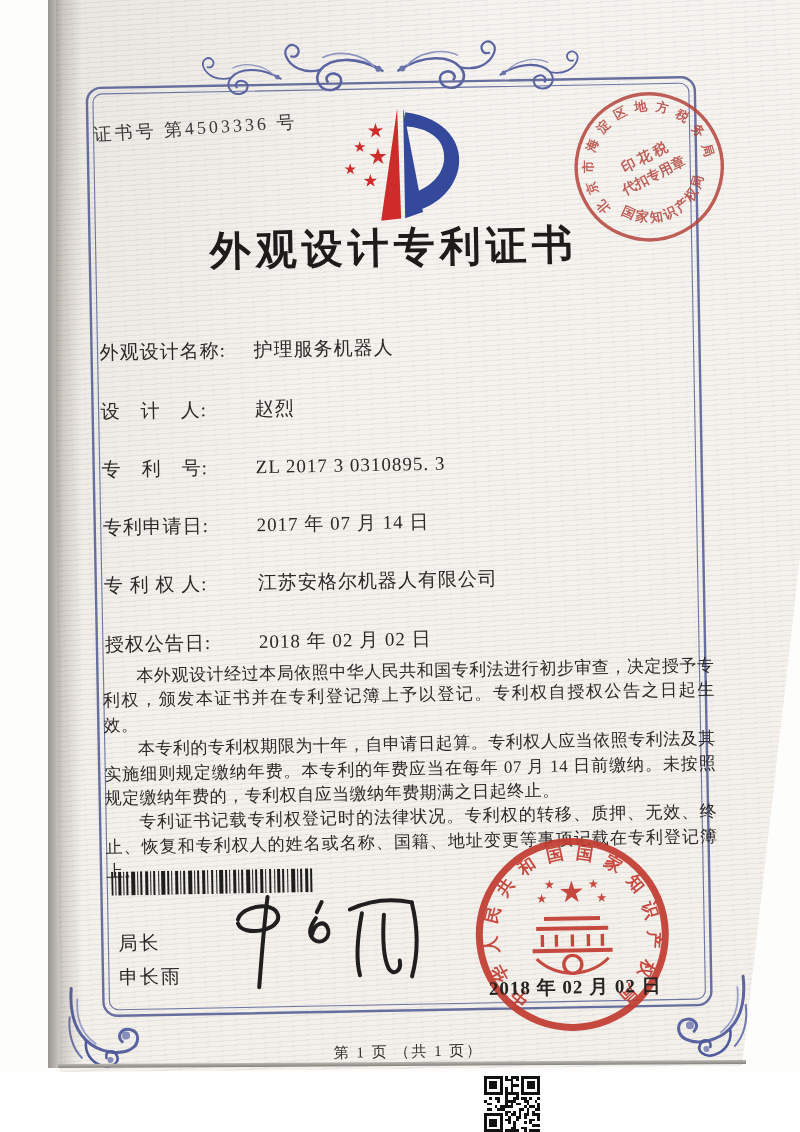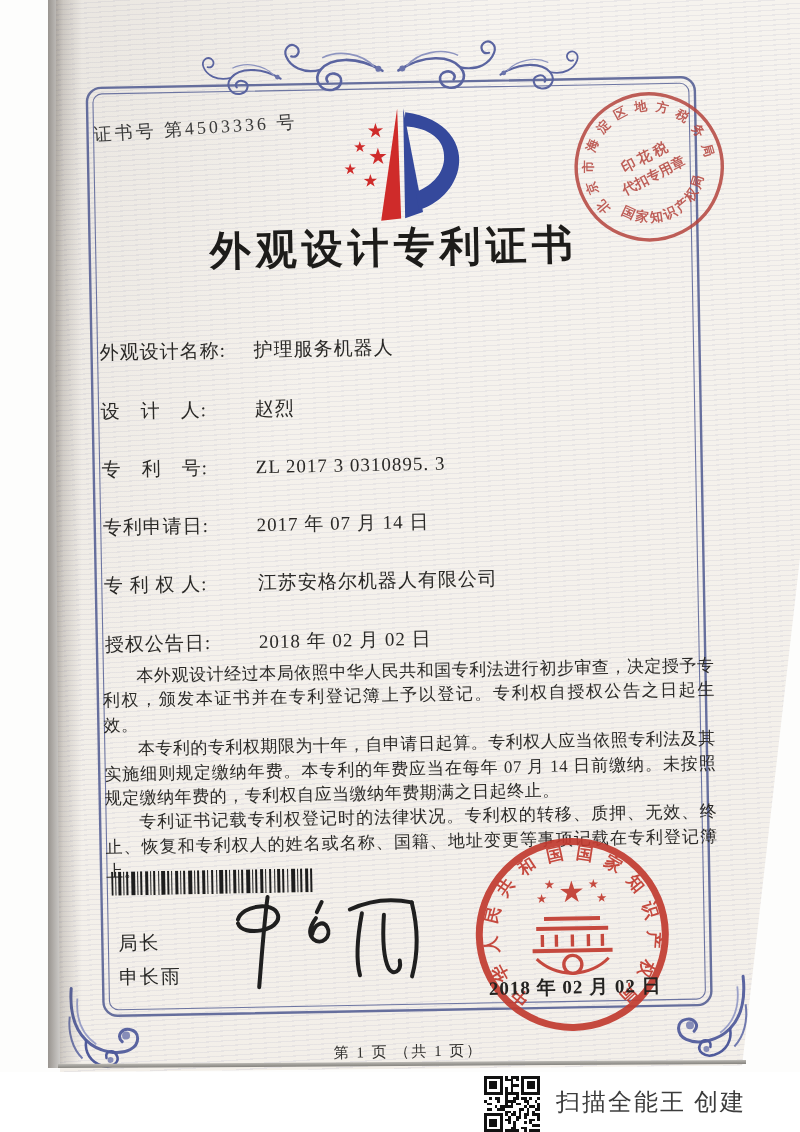--- a/index.html
+++ b/index.html
@@ -409,14 +409,13 @@
       <rect x="0" y="0" width="7" height="7" fill="#111"></rect>
       <rect x="1" y="1" width="5" height="5" fill="#fff"></rect>
       <rect x="2" y="2" width="3" height="3" fill="#111"></rect>
       <rect x="14" y="0" width="7" height="7" fill="#111"></rect>
       <rect x="15" y="1" width="5" height="5" fill="#fff"></rect>
       <rect x="16" y="2" width="3" height="3" fill="#111"></rect>
       <rect x="0" y="14" width="7" height="7" fill="#111"></rect>
       <rect x="1" y="15" width="5" height="5" fill="#fff"></rect>
       <rect x="2" y="16" width="3" height="3" fill="#111"></rect>
     </svg>
-  <div class="scan-label">扫描全能王 创建</div>
 </div>
 
 </body></html>

